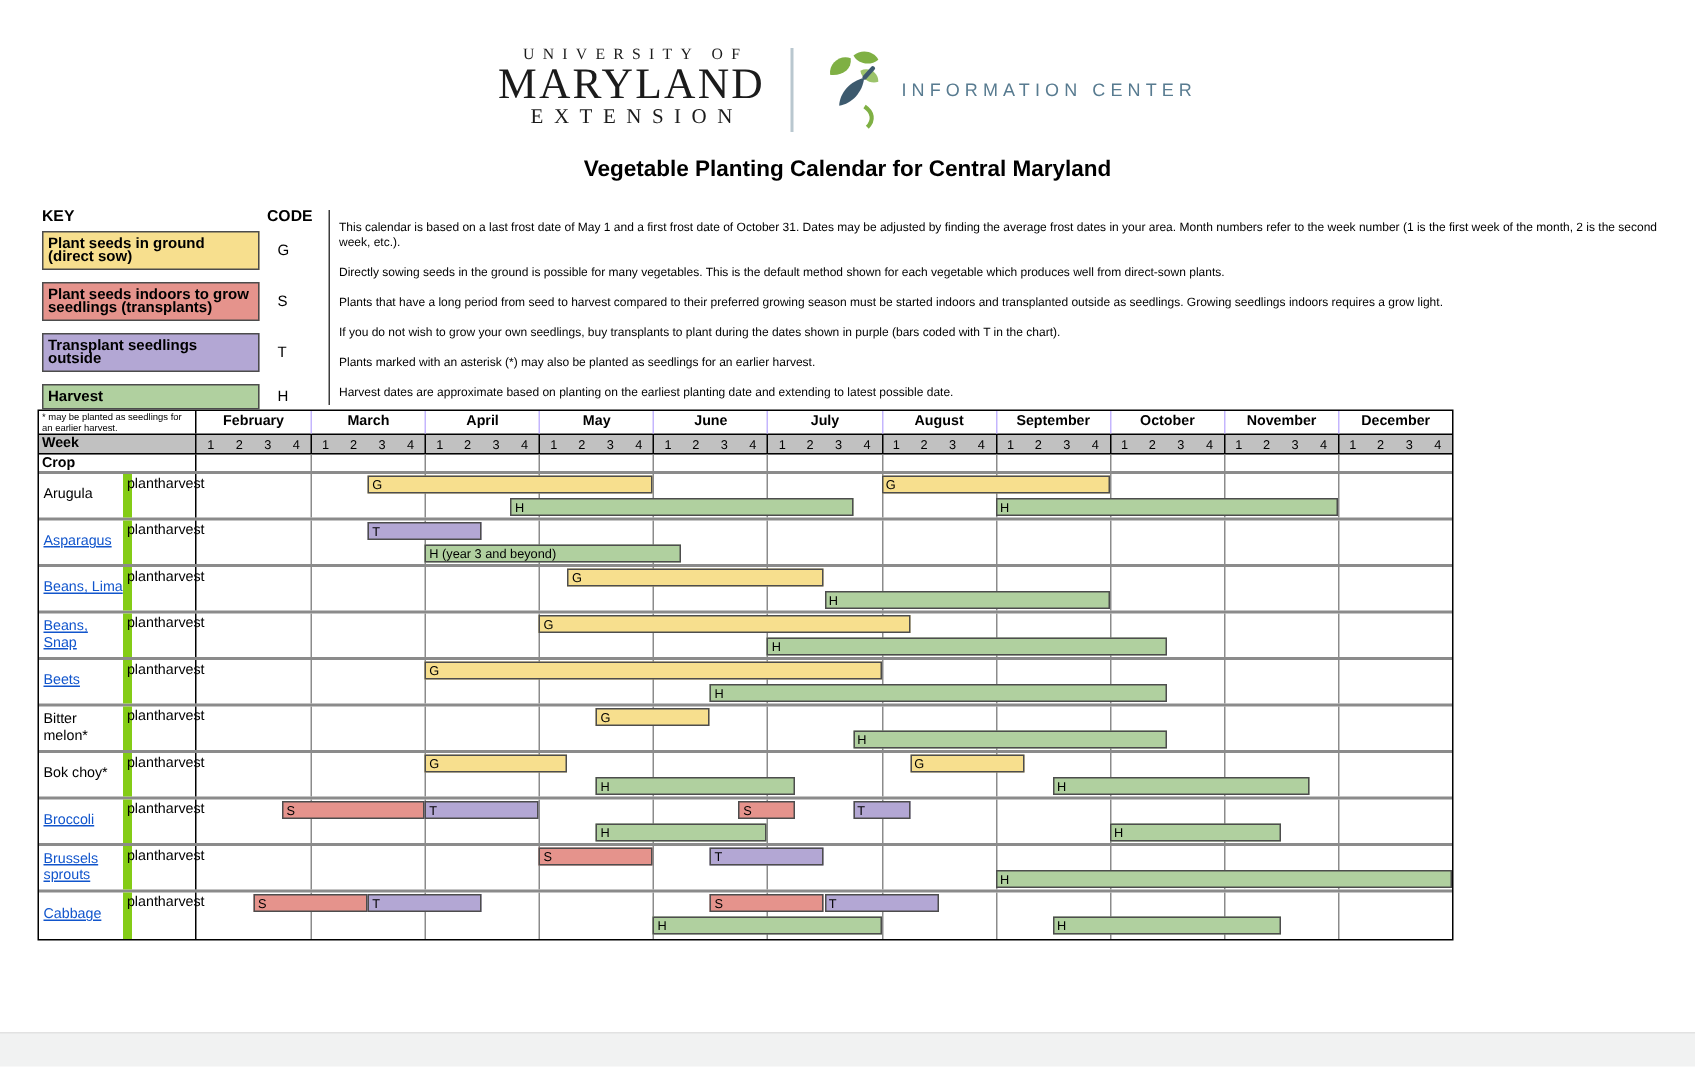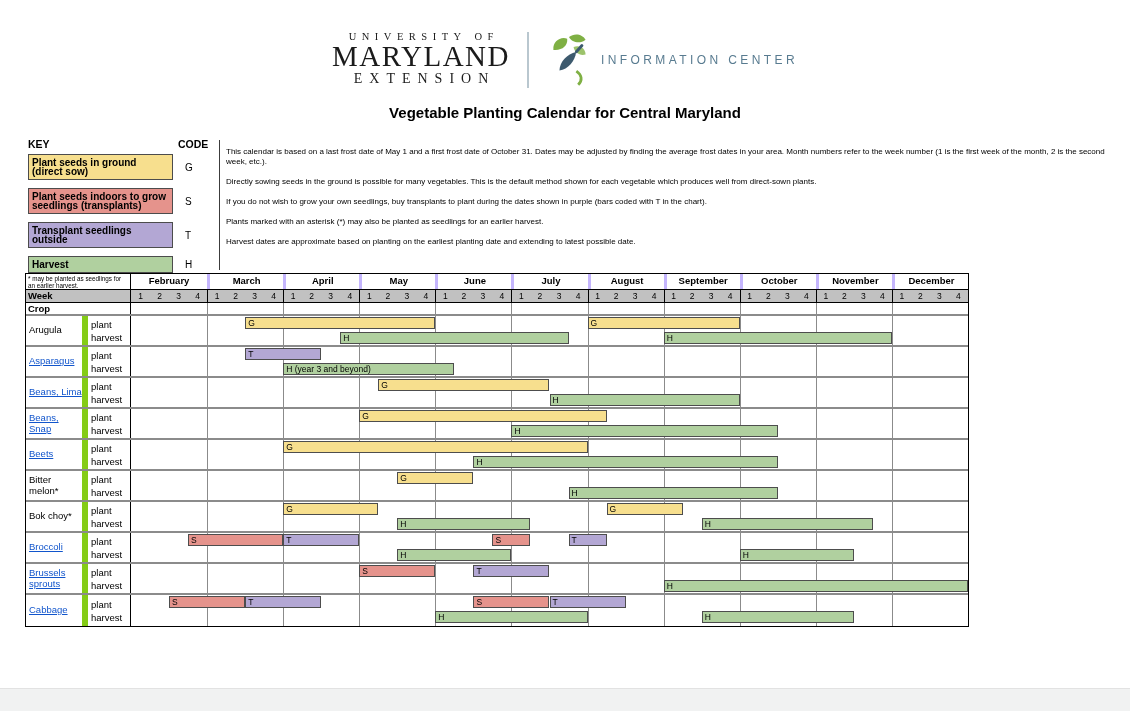--- a/index.html
+++ b/index.html
@@ -31,38 +31,38 @@
 
   
   .notes{position:absolute;left:226px;top:147px;width:898px;}
   .notes p{font-size:8px;line-height:10px;margin-bottom:10px;}
 
   
   .cal{position:absolute;left:25px;top:273px;width:944px;border:1px solid #000;background:#fff;}
   .months-row{height:16px;border-bottom:1px solid #000;display:flex;}
   .corner{width:105px;flex:none;border-right:1px solid #000;font-size:6.3px;line-height:7px;padding:1px 2px;}
   .mgrid{flex:1;display:grid;grid-template-columns:repeat(11,1fr);}
-  .mgrid .month-cell{border-left:3px solid #c4b5fd;text-align:center;font-weight:bold;font-size:9.5px;line-height:14px;overflow:hidden;}
+  .mgrid .month-cell{border-left:1px solid #c4b5fd;text-align:center;font-weight:bold;font-size:9.5px;line-height:14px;overflow:hidden;}
   .mgrid .month-cell:first-child{border-left:none;}
   .weekrow{height:13px;background:#c1c1c1;border-bottom:1px solid #000;display:flex;}
   .weeklabel{width:105px;flex:none;border-right:1px solid #000;font-weight:bold;font-size:9.5px;line-height:12px;padding-left:2px;}
   .wgrid{flex:1;display:grid;grid-template-columns:repeat(44,1fr);}
   .wgrid .week-cell{text-align:center;font-size:8.5px;line-height:12px;}
   .wgrid .week-cell.mstart{border-left:1px solid #000;}
   .croprow-head{height:13px;border-bottom:2px solid #8b8b8b;display:flex;}
   .croplabel{width:105px;flex:none;border-right:1px solid #000;font-weight:bold;font-size:9.5px;line-height:12px;padding-left:2px;}
   .cgrid{flex:1;display:grid;grid-template-columns:repeat(11,1fr);}
   .cgrid div{border-left:1px solid #8b8b8b;}
   .cgrid div:first-child{border-left:none;}
 
   .crop-row{height:31px;display:flex;border-bottom:2px solid #8b8b8b;}
   .crop-row:last-child{border-bottom:none;}
   .crop-name{width:62px;flex:none;border-right:6px solid #84cc16;font-size:9.5px;line-height:10.5px;display:flex;align-items:center;padding-left:3px;}
   .crop-name.link{color:#1155cc;text-decoration:underline;cursor:pointer;}
-  .ph-labels{width:43px;flex:none;border-right:1px solid #000;font-size:9.5px;display:flex;flex-direction:column;justify-content:center;padding-left:3px;}
+  .ph-labels{width:43px;flex:none;border-right:1px solid #000;font-size:9.5px;display:flex;flex-direction:row;justify-content:center;padding-left:3px;}
   .ph-labels div{line-height:13px;}
   .lanes{flex:1;position:relative;}
   .mbg{position:absolute;inset:0;display:grid;grid-template-columns:repeat(11,1fr);}
   .mbg div{border-left:1px solid #8b8b8b;}
   .mbg div:first-child{border-left:none;}
   .lane{position:absolute;left:0;right:0;height:14.5px;}
   .lane-plant{top:0;}
   .lane-harvest{top:14.5px;}
   .bar{position:absolute;top:1px;height:12px;border:1px solid #4d4d4d;font-size:8.5px;line-height:10px;padding-left:2px;white-space:nowrap;}
 
@@ -118,20 +118,21 @@
   <div class="key-row">
     <div class="key-swatch" style="background: rgb(176, 208, 159);">Harvest</div>
     <div class="key-code">H</div>
   </div>
 </div>
 <div class="key-sep"></div>
 
 <div class="notes">
   <p>This calendar is based on a last frost date of May 1 and a first frost date of October 31. Dates may be adjusted by finding the average frost dates in your area. Month numbers refer to the week number (1 is the first week of the month, 2 is the second week, etc.).</p>
   <p>Directly sowing seeds in the ground is possible for many vegetables. This is the default method shown for each vegetable which produces well from direct-sown plants.</p>
+  <p>Plants that have a long period from seed to harvest compared to their preferred growing season must be started indoors and transplanted outside as seedlings. Growing seedlings indoors requires a grow light.</p>
   <p>If you do not wish to grow your own seedlings, buy transplants to plant during the dates shown in purple (bars coded with T in the chart).</p>
   <p>Plants marked with an asterisk (*) may also be planted as seedlings for an earlier harvest.</p>
   <p>Harvest dates are approximate based on planting on the earliest planting date and extending to latest possible date.</p>
 </div>
 
 <div class="cal">
   <div class="months-row">
     <div class="corner">* may be planted as seedlings for an earlier harvest.</div>
     <div class="mgrid" id="month-cells">
         <div class="month-cell">February</div>

